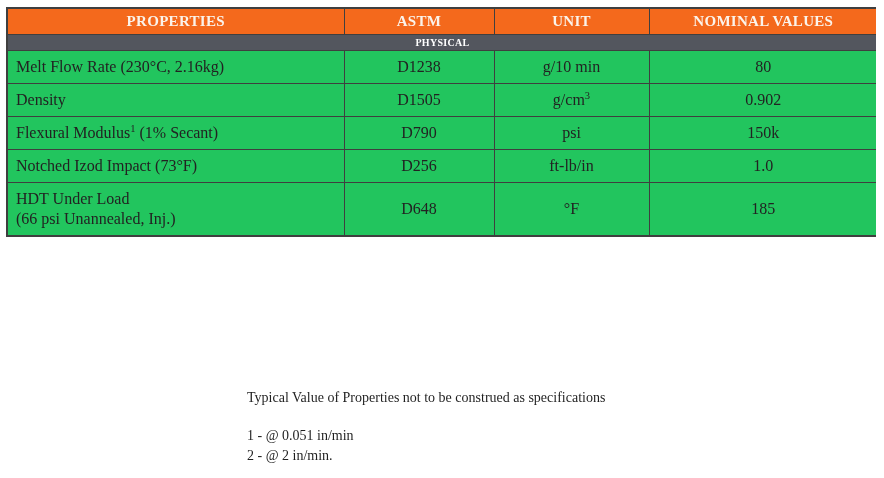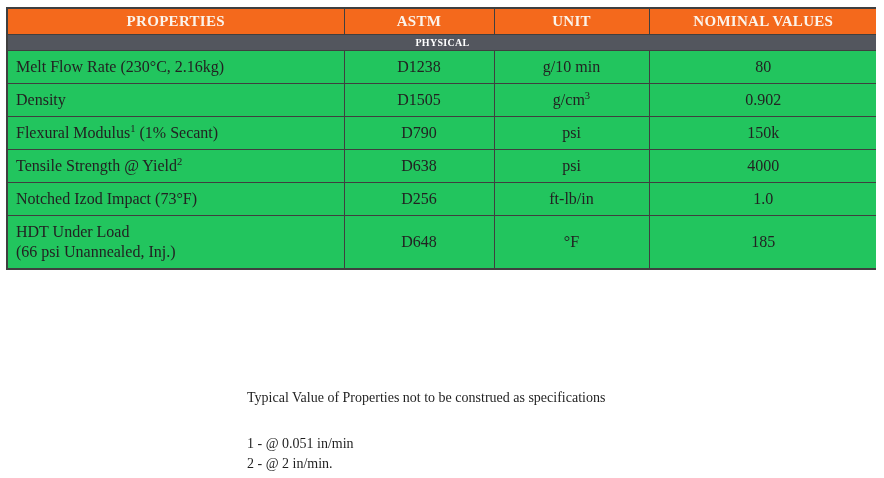--- a/index.html
+++ b/index.html
@@ -73,21 +73,21 @@
   .col-nominal    { width: 229px; }
 
   .footer-block {
     position: absolute;
     left: 247px;
     top: 390px;
     font-size: 14px;
     color: #1f1f1f;
   }
   .disclaimer {
-    margin-bottom: 28px;
+    margin-bottom: 20px;
   }
   .footnote {
     line-height: 20px;
   }
 </style>
 </head>
 <body>
 
 <div class="page">
 
@@ -122,26 +122,20 @@
           <td class="body-cell">g/cm<sup>3</sup></td>
           <td class="body-cell">0.902</td>
         </tr>
         <tr>
           <td class="body-cell property-cell">Flexural Modulus<sup>1</sup> (1% Secant)</td>
           <td class="body-cell">D790</td>
           <td class="body-cell">psi</td>
           <td class="body-cell">150k</td>
         </tr>
         <tr>
-          <td class="body-cell property-cell">Tensile Strength @ Yield<sup>2</sup></td>
-          <td class="body-cell">D638</td>
-          <td class="body-cell">psi</td>
-          <td class="body-cell">4000</td>
-        </tr>
-        <tr>
           <td class="body-cell property-cell">Notched Izod Impact (73°F)</td>
           <td class="body-cell">D256</td>
           <td class="body-cell">ft-lb/in</td>
           <td class="body-cell">1.0</td>
         </tr>
         <tr>
           <td class="body-cell property-cell">HDT Under Load<br>(66 psi Unannealed, Inj.)</td>
           <td class="body-cell">D648</td>
           <td class="body-cell">°F</td>
           <td class="body-cell">185</td>

